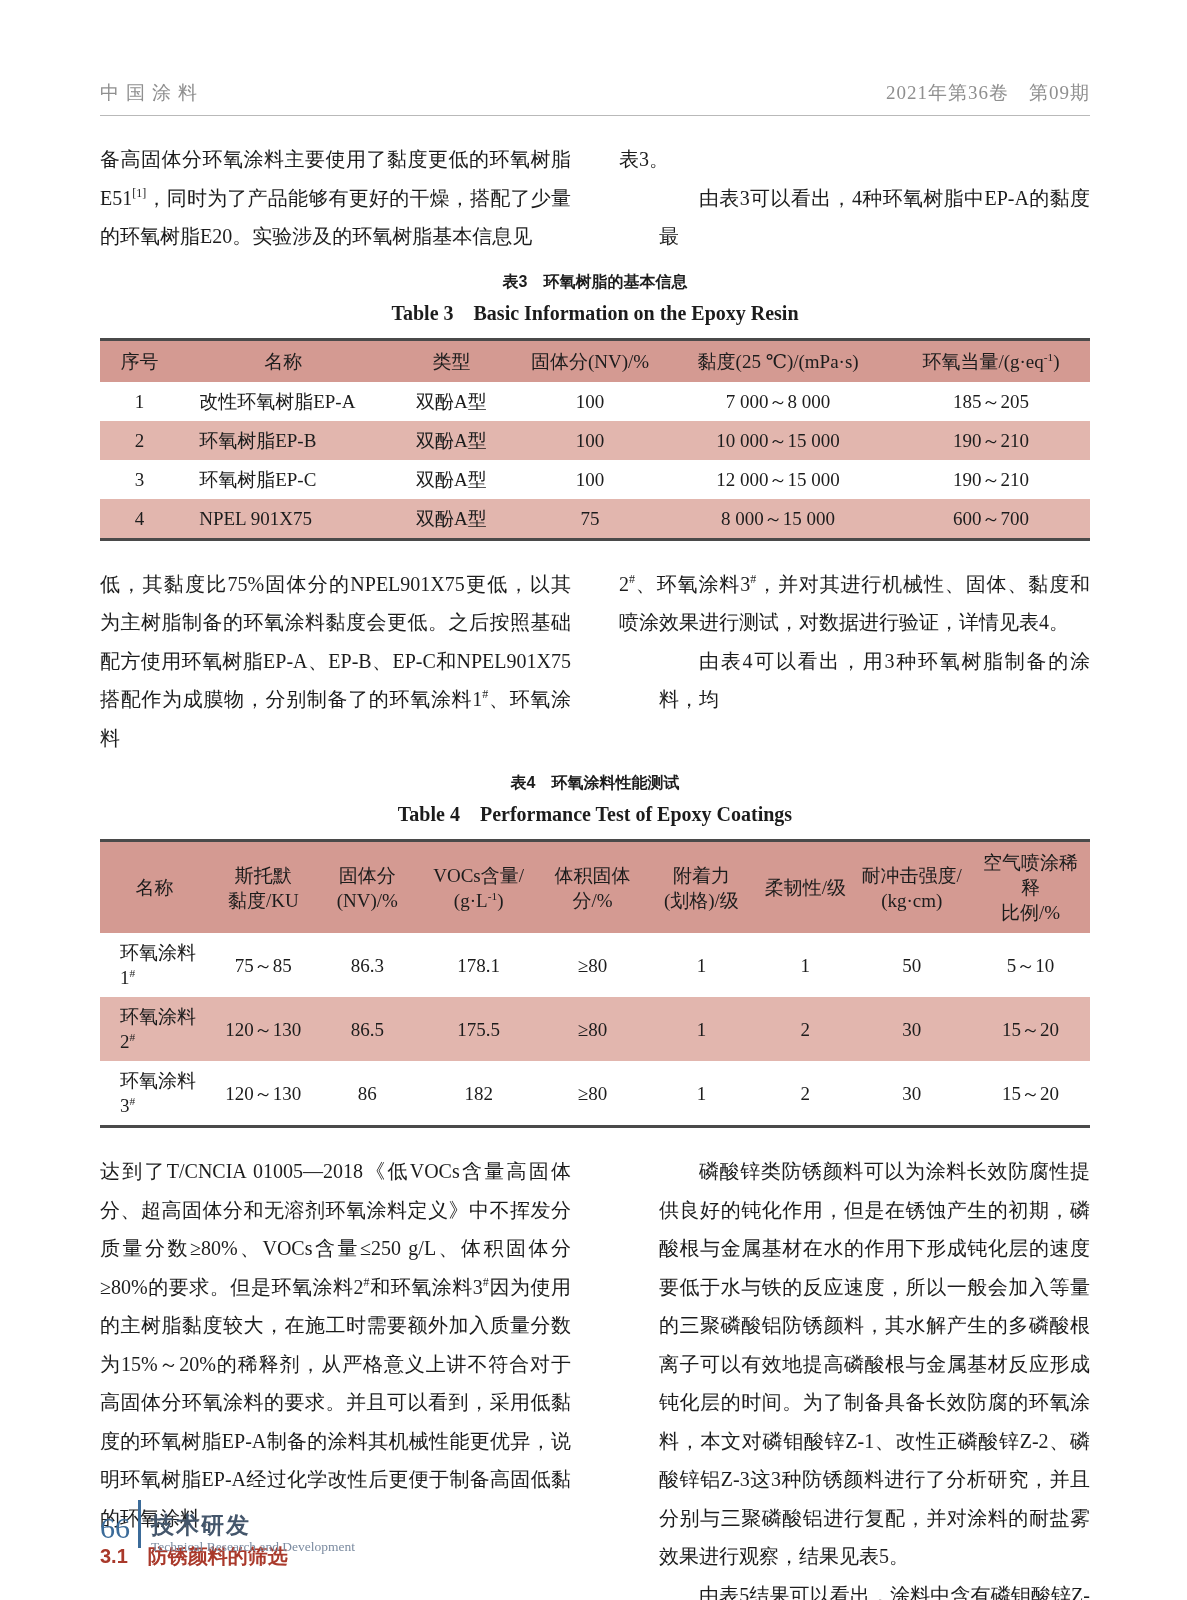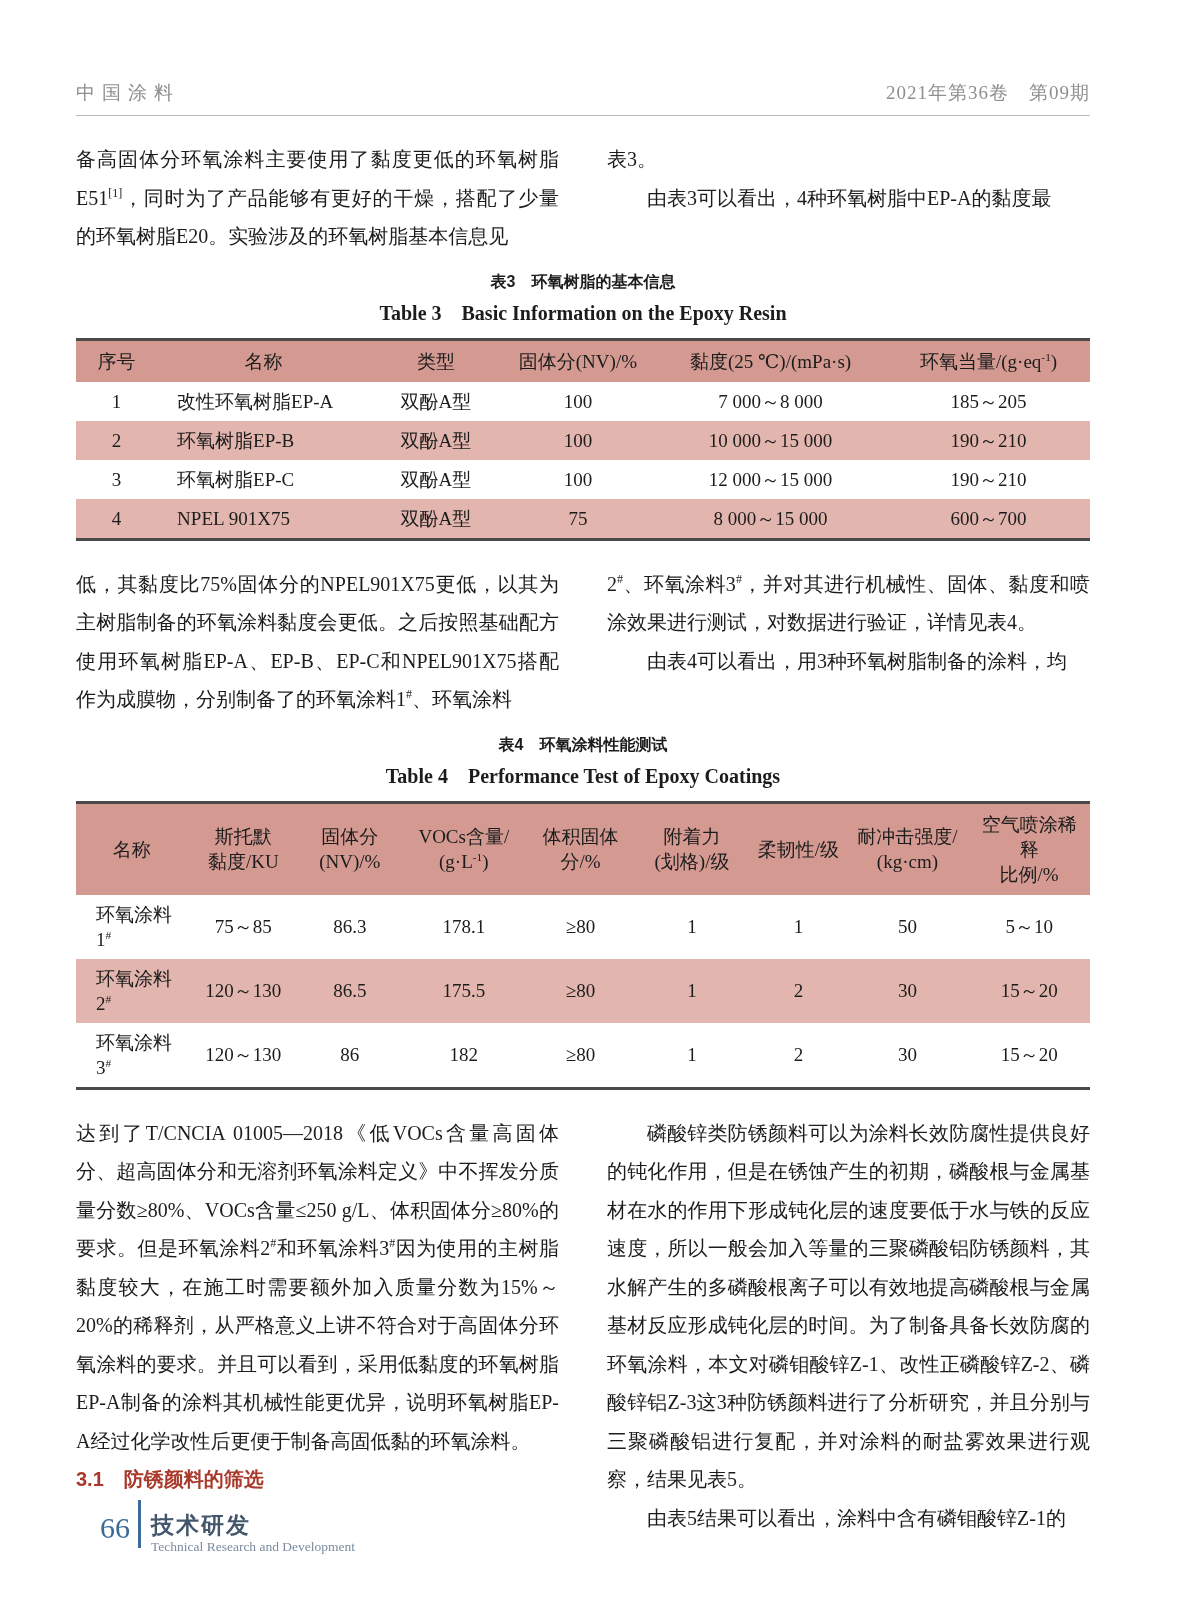--- a/index.html
+++ b/index.html
@@ -8,42 +8,42 @@
     --red:#a9392b;
     --blue:#3b6b99;
     --rule:#4a4a4a;
   }
   *{box-sizing:border-box;}
   body{margin:0;background:#ffffff;}
   .page{
     position:relative;
     width:1187px;height:1600px;
     margin:0 auto;background:#ffffff;
-    padding:80px 97px 0 76px;
+    padding:80px 97px 0 100px;
     overflow:hidden;
     font-family:"Liberation Serif","DejaVu Serif",serif;
     color:#1c1c1c;
   }
   
   .running-head{
     display:flex;justify-content:space-between;align-items:flex-end;
     color:#8f8f8f;font-size:19px;
     border-bottom:1px solid #b9b9b9;
     padding-bottom:9px;
   }
   .journal{letter-spacing:7px;}
   .issue{letter-spacing:1px;}
   
   .twocol{display:flex;gap:48px;margin:24px 0 10px;}
   .col{flex:1 1 0;min-width:0;}
   .para{
     margin:0;font-size:20px;line-height:38.5px;
     text-align:justify;
   }
-  .para.indent{text-indent:2em;}
+  .para.indent{text-indent:2em;margin-left:40px;}
   .para.red-head{
     font-family:"Liberation Sans","DejaVu Sans",sans-serif;
     font-weight:bold;color:var(--red);
     text-align:left;font-size:20px;
   }
   sup{font-size:0.6em;vertical-align:super;line-height:0;}
   
   .tablewrap{margin:16px 0 12px;}
   .tbl-title-zh{
     text-align:center;font-weight:bold;font-size:16px;

